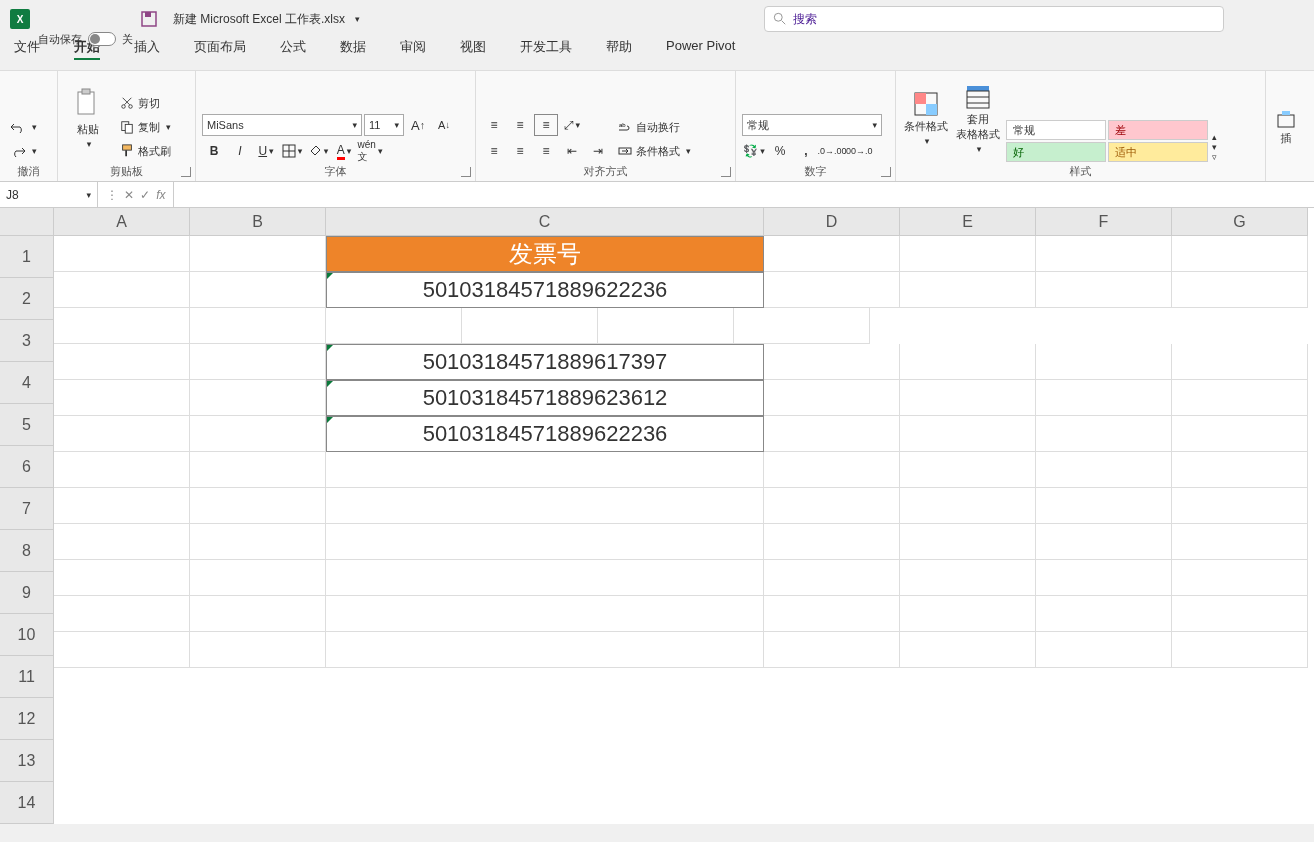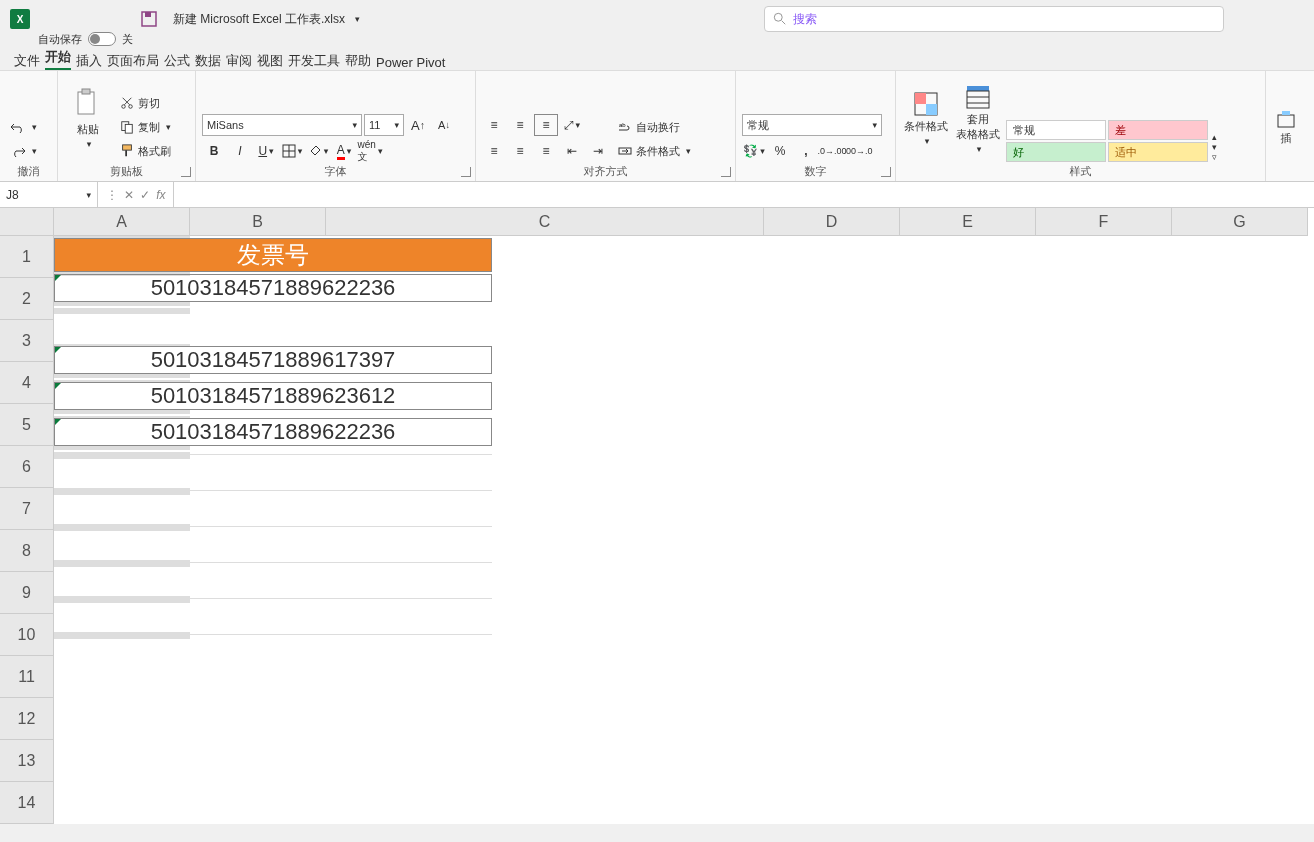--- a/index.html
+++ b/index.html
@@ -6,24 +6,24 @@
 body { background: #f0f0f0; width: 1314px; height: 842px; overflow: hidden; font-size: 12px; color: #333; }
 
 
 .titlebar { height: 38px; background: #f0f0f0; display: flex; align-items: center; padding: 0 10px; gap: 8px; }
 .excel-icon { width: 20px; height: 20px; background: #107c41; border-radius: 2px; display: flex; align-items: center; justify-content: center; color: #fff; font-weight: bold; font-size: 10px; }
 .autosave { display: flex; align-items: center; gap: 6px; font-size: 11px; margin-top: 40px; }
 .toggle { width: 28px; height: 14px; border: 1px solid #888; border-radius: 7px; position: relative; background: #fff; }
 .toggle::before { content: ""; width: 10px; height: 10px; background: #888; border-radius: 50%; position: absolute; left: 1px; top: 1px; }
 .save-icon { width: 16px; height: 16px; color: #8e4585; }
 .filename { font-size: 12px; color: #333; margin-left: 8px; }
-.searchbar { margin-left: auto; margin-right: 80px; width: 460px; height: 26px; border: 1px solid #ccc; border-radius: 4px; background: #fff; display: flex; align-items: center; padding: 0 8px; gap: 6px; color: #8b5cf6; }
-
-
-.menubar { height: 32px; display: flex; align-items: flex-end; padding: 0 14px; gap: 5px; font-size: 13px; }
+.searchbar { margin-left: auto; margin-right: 80px; width: 460px; height: 26px; border: 1px solid #ccc; border-radius: 4px; background: #fff; display: flex; align-items: center; padding: 0 8px; gap: 6px; color: #4c1d95; }
+
+
+.menubar { height: 32px; display: flex; align-items: flex-start; padding: 0 14px; gap: 34px; font-size: 13px; }
 .menubar .item { cursor: pointer; }
 .menubar .active { font-weight: bold; border-bottom: 2px solid #107c41; padding-bottom: 2px; }
 
 
 .ribbon { height: 112px; background: #f9f9f9; border-top: 1px solid #ddd; border-bottom: 1px solid #ccc; display: flex; }
 .rgroup { border-right: 1px solid #ddd; display: flex; flex-direction: column; padding: 4px 6px 2px; position: relative; }
 .rgroup .glabel { text-align: center; font-size: 11px; color: #555; margin-top: auto; padding-top: 2px; }
 .rgroup .corner { position: absolute; right: 4px; bottom: 4px; width: 10px; height: 10px; border-right: 1px solid #888; border-bottom: 1px solid #888; }
 .gbody { display: flex; gap: 4px; flex: 1; }
 .vbtn { display: flex; flex-direction: column; align-items: center; justify-content: center; width: 48px; font-size: 11px; gap: 2px; }
@@ -46,21 +46,21 @@
 .fxbar { flex: 1; padding: 0 8px; }
 
 
 .grid { display: flex; background: #fff; }
 .rowheads { display: flex; flex-direction: column; }
 .corner-cell { width: 54px; height: 28px; background: #e8e8e8; border-right: 1px solid #ccc; border-bottom: 1px solid #ccc; }
 .rowhead { width: 54px; height: 42px; background: #e8e8e8; border-right: 1px solid #ccc; border-bottom: 1px solid #ccc; display: flex; align-items: center; justify-content: center; font-size: 16px; color: #555; }
 .gridbody { flex: 1; }
 .colheads { display: flex; height: 28px; }
 .colhead { background: #e8e8e8; border-right: 1px solid #ccc; border-bottom: 1px solid #ccc; display: flex; align-items: center; justify-content: center; font-size: 16px; color: #555; }
-.cells .crow { display: flex; height: 36px; flex-direction: column; }
+.cells .crow { display: flex; height: 36px; }
 .cell { border-right: 1px solid #ddd; border-bottom: 1px solid #ddd; display: flex; align-items: center; justify-content: center; font-size: 22px; }
 .cA { width: 136px; } .cB { width: 136px; } .cC { width: 438px; } .cD { width: 136px; } .cE { width: 136px; } .cF { width: 136px; } .cG { width: 136px; }
 .hdr { background: #ee8429; color: #fff; font-size: 24px; border: 1px solid #888 !important; }
 .databox { border: 1px solid #888 !important; position: relative; }
 .databox::before { content: ""; position: absolute; left: 0; top: 0; border-left: 6px solid #0a7a3b; border-bottom: 6px solid transparent; }
 .dd { font-size: 9px; margin-left: 2px; }
 </style>
 </head>
 <body>
 

